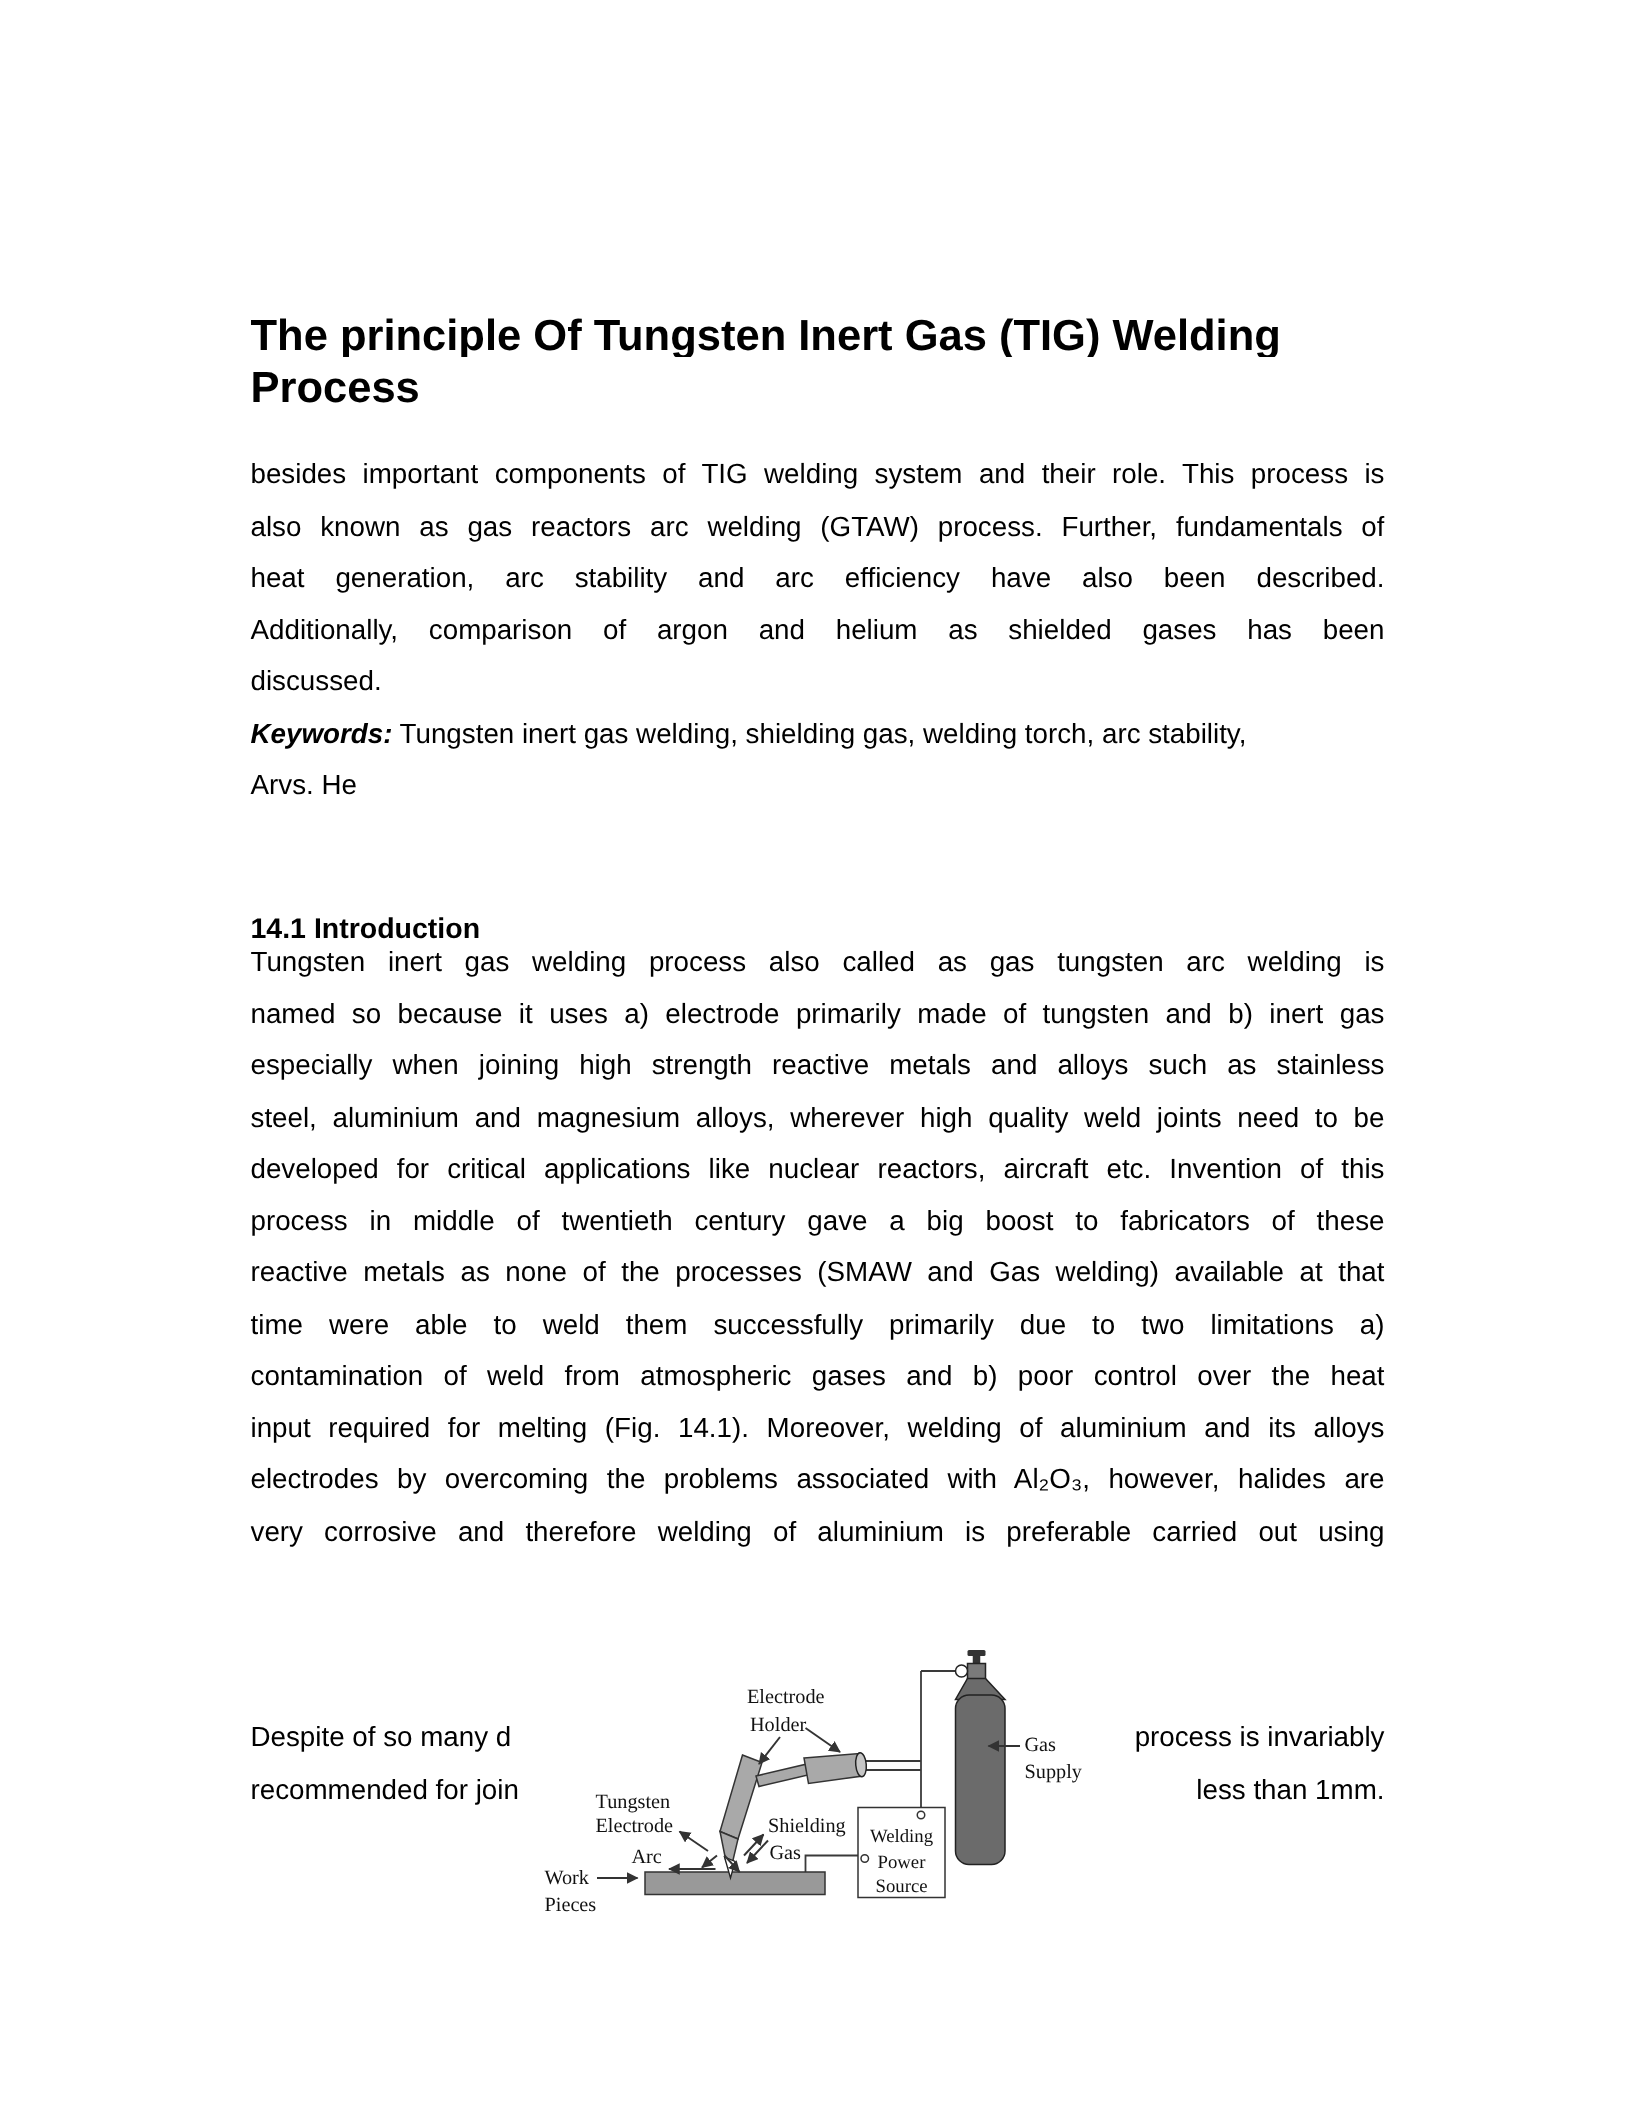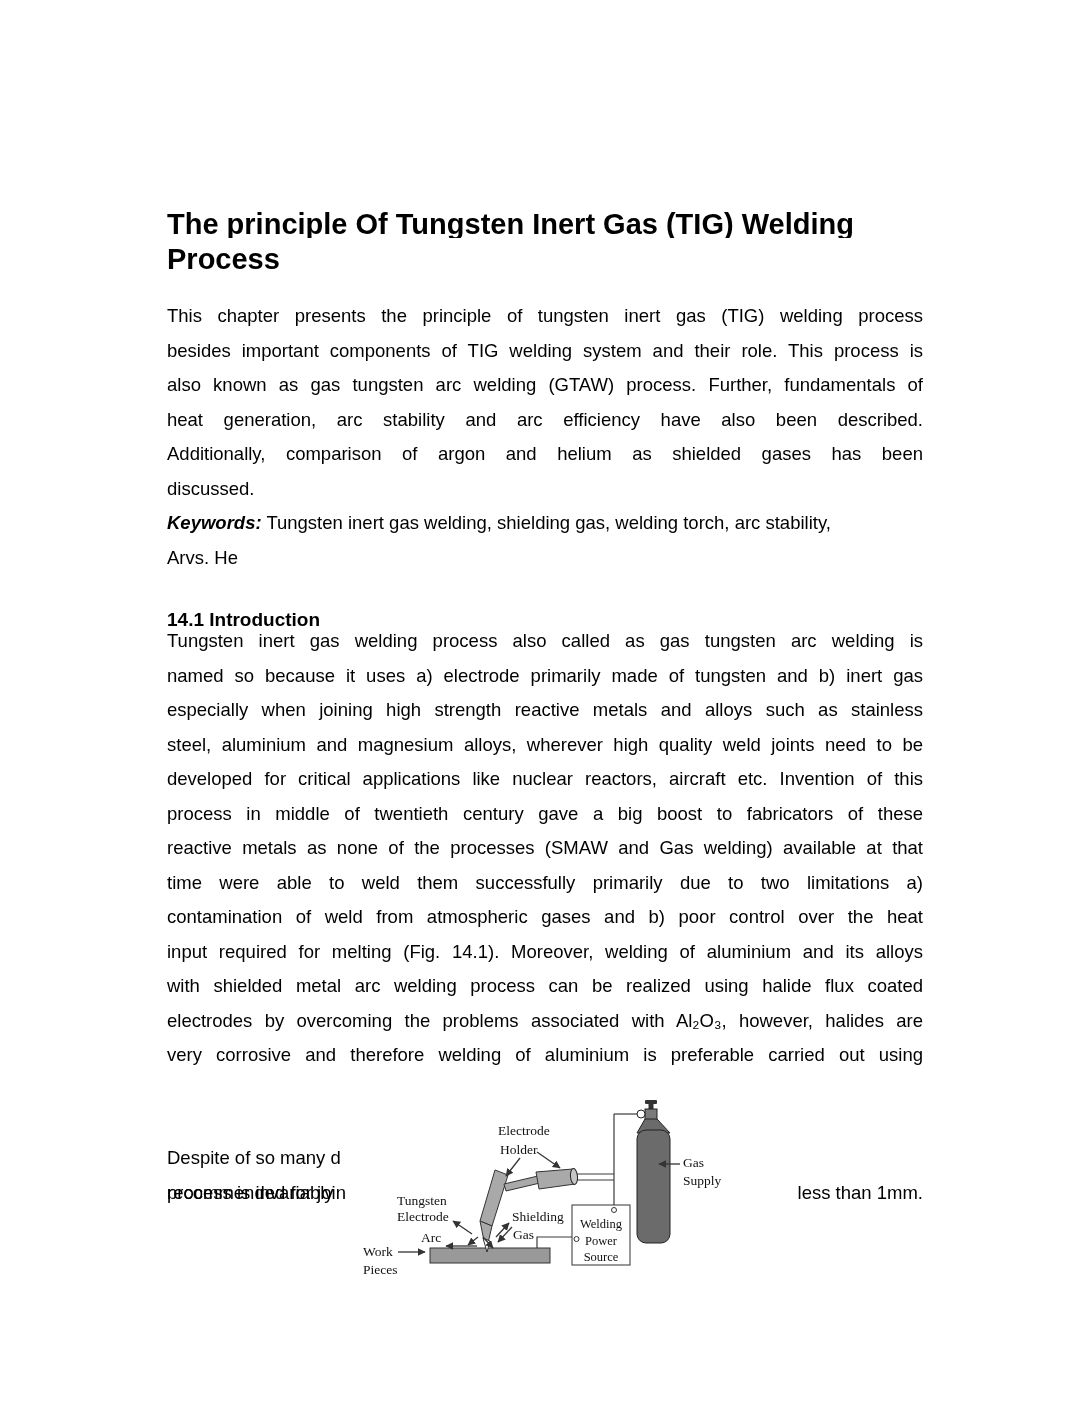--- a/index.html
+++ b/index.html
@@ -28,23 +28,22 @@
 </head>
 <body>
 
 <div class="abs textcol title-block">
     <div class="jline">The principle Of Tungsten Inert Gas (TIG) Welding</div>
     <div class="jline">Process</div>
   </div>
 
 <div class="abs textcol body-text" style="top:272px;">
   <div class="last-left">
-      <div class="jline">This chapter presents the principle of tungsten inert gas (TIG) welding process</div>
       <div class="jline">besides important components of TIG welding system and their role. This process is</div>
-      <div class="jline">also known as gas tungsten arc welding (GTAW) process. Further, fundamentals of</div>
+      <div class="jline">also known as gas reactors arc welding (GTAW) process. Further, fundamentals of</div>
       <div class="jline">heat generation, arc stability and arc efficiency have also been described.</div>
       <div class="jline">Additionally, comparison of argon and helium as shielded gases has been</div>
       <div class="jline">discussed.</div>
     </div>
   <div class="plain-line"><span class="bold">Keywords:</span><span> Tungsten inert gas welding, shielding gas, welding torch, arc stability,</span></div>
   <div class="plain-line">Arvs. He</div>
 </div>
 
 <div class="abs textcol heading">14.1 Introduction</div>
 
@@ -52,26 +51,25 @@
     <div class="jline">Tungsten inert gas welding process also called as gas tungsten arc welding is</div>
     <div class="jline">named so because it uses a) electrode primarily made of tungsten and b) inert gas</div>
     <div class="jline">especially when joining high strength reactive metals and alloys such as stainless</div>
     <div class="jline">steel, aluminium and magnesium alloys, wherever high quality weld joints need to be</div>
     <div class="jline">developed for critical applications like nuclear reactors, aircraft etc. Invention of this</div>
     <div class="jline">process in middle of twentieth century gave a big boost to fabricators of these</div>
     <div class="jline">reactive metals as none of the processes (SMAW and Gas welding) available at that</div>
     <div class="jline">time were able to weld them successfully primarily due to two limitations a)</div>
     <div class="jline">contamination of weld from atmospheric gases and b) poor control over the heat</div>
     <div class="jline">input required for melting (Fig. 14.1). Moreover, welding of aluminium and its alloys</div>
-    <div class="jline">with shielded metal arc welding process can be realized using halide flux coated</div>
     <div class="jline">electrodes by overcoming the problems associated with Al₂O₃, however, halides are</div>
     <div class="jline">very corrosive and therefore welding of aluminium is preferable carried out using</div>
   </div>
 
-<div class="abs textcol body-text frag-row" style="top:1114px;flex-direction:column;">
+<div class="abs textcol body-text frag-row" style="top:1114px;">
   <span>Despite of so many d</span>
   <span>process is invariably</span>
 </div>
 <div class="abs textcol body-text frag-row" style="top:1149px;">
   <span>recommended for join</span>
   <span>less than 1mm.</span>
 </div>
 
 <div class="abs figure-box">
   <svg width="384" height="190" viewBox="0 0 384 190">

